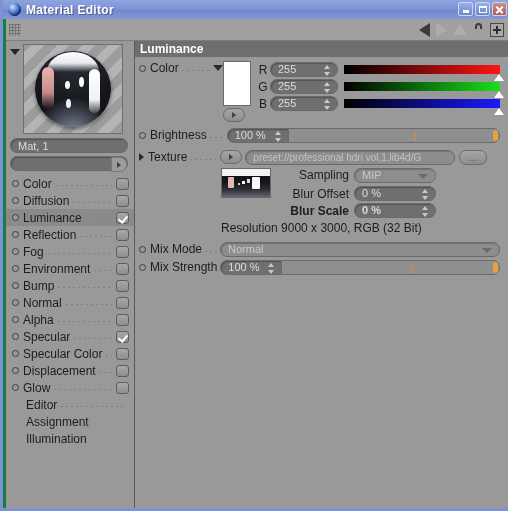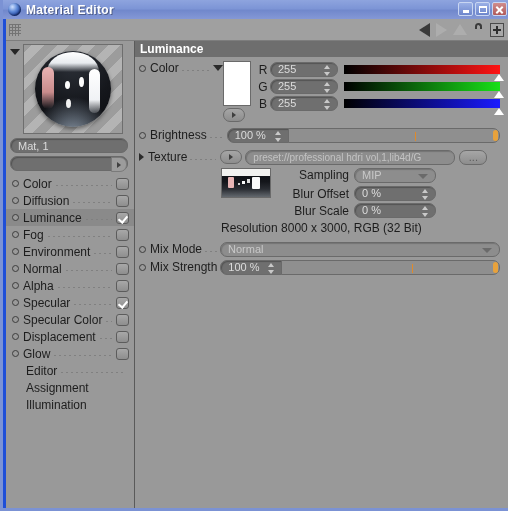--- a/index.html
+++ b/index.html
@@ -9,21 +9,21 @@
     font-family:"Liberation Sans", sans-serif;
     font-size:11px;
     -webkit-font-smoothing:none;
   }
   .window{
     position:absolute;left:0;top:0;width:503px;height:511px;
     box-sizing:border-box;
     border-left:3px solid #7b92d4;
     border-right:3px solid #7b92d4;
     border-bottom:3px solid #7b92d4;
-    background:#1d4ed8;
+    background:#15803d;
   }
   
   .titlebar{
     position:absolute;left:0;top:0;width:508px;height:19px;
     background:linear-gradient(to bottom,#8ea4de 0%,#7d95d6 45%,#7188cc 55%,#8498d6 100%);
     display:flex;align-items:center;
   }
   .title-icon{
     width:13px;height:13px;margin-left:5px;margin-right:5px;
     border-radius:50%;
@@ -361,27 +361,39 @@
             <span class="cbox"></span>
           </div>
           <div class="chan selected">
             <span class="bullet"></span>
             <span class="lbl">Luminance</span>
             <span class="dots"></span>
             <span class="cbox on"></span>
           </div>
           <div class="chan">
             <span class="bullet"></span>
+            <span class="lbl">Reflection</span>
+            <span class="dots"></span>
+            <span class="cbox"></span>
+          </div>
+          <div class="chan">
+            <span class="bullet"></span>
             <span class="lbl">Fog</span>
             <span class="dots"></span>
             <span class="cbox"></span>
           </div>
           <div class="chan">
             <span class="bullet"></span>
             <span class="lbl">Environment</span>
+            <span class="dots"></span>
+            <span class="cbox"></span>
+          </div>
+          <div class="chan">
+            <span class="bullet"></span>
+            <span class="lbl">Bump</span>
             <span class="dots"></span>
             <span class="cbox"></span>
           </div>
           <div class="chan">
             <span class="bullet"></span>
             <span class="lbl">Normal</span>
             <span class="dots"></span>
             <span class="cbox"></span>
           </div>
           <div class="chan">
@@ -519,28 +531,28 @@
         </div>
         <div style="flex:1;margin-left:6px;">
           <div style="display:flex;align-items:flex-start;height:17px;">
             <span class="sublabel" style="width:72px;">Sampling</span>
             <span class="ddbox" style="width:82px;margin-left:5px;">MIP<span class="ddarrow"></span></span>
           </div>
           <div style="display:flex;align-items:center;height:17px;">
             <span class="sublabel" style="width:72px;">Blur Offset</span>
             <span class="numbox" style="width:82px;margin-left:5px;">0 %<span class="spin"></span></span>
           </div>
-          <div style="display:flex;align-items:center;height:17px;">
+          <div style="display:flex;align-items:center;height:17px;font-weight:bold;">
             <span class="sublabel" style="width:72px;">Blur Scale</span>
             <span class="numbox" style="width:82px;margin-left:5px;">0 %<span class="spin"></span></span>
           </div>
         </div>
       </div>
 
-      <div class="restext" style="padding-left:86px;margin-top:2px;">Resolution 8000 x 3000, RGB (32 Bit)</div>
+      <div class="restext" style="padding-left:86px;margin-top:2px;">Resolution 9000 x 3000, RGB (32 Bit)</div>
 
       <div class="row" style="margin-top:5px;">
         <span class="rlabel">
           <span class="bullet"></span>
           <span>Mix Mode</span>
         </span>
         <span class="ldots" style="width:12px;margin-left:3px;"></span>
         <span class="ddbox" style="flex:1;margin-left:3px;margin-right:8px;">Normal<span class="ddarrow"></span></span>
       </div>
 

